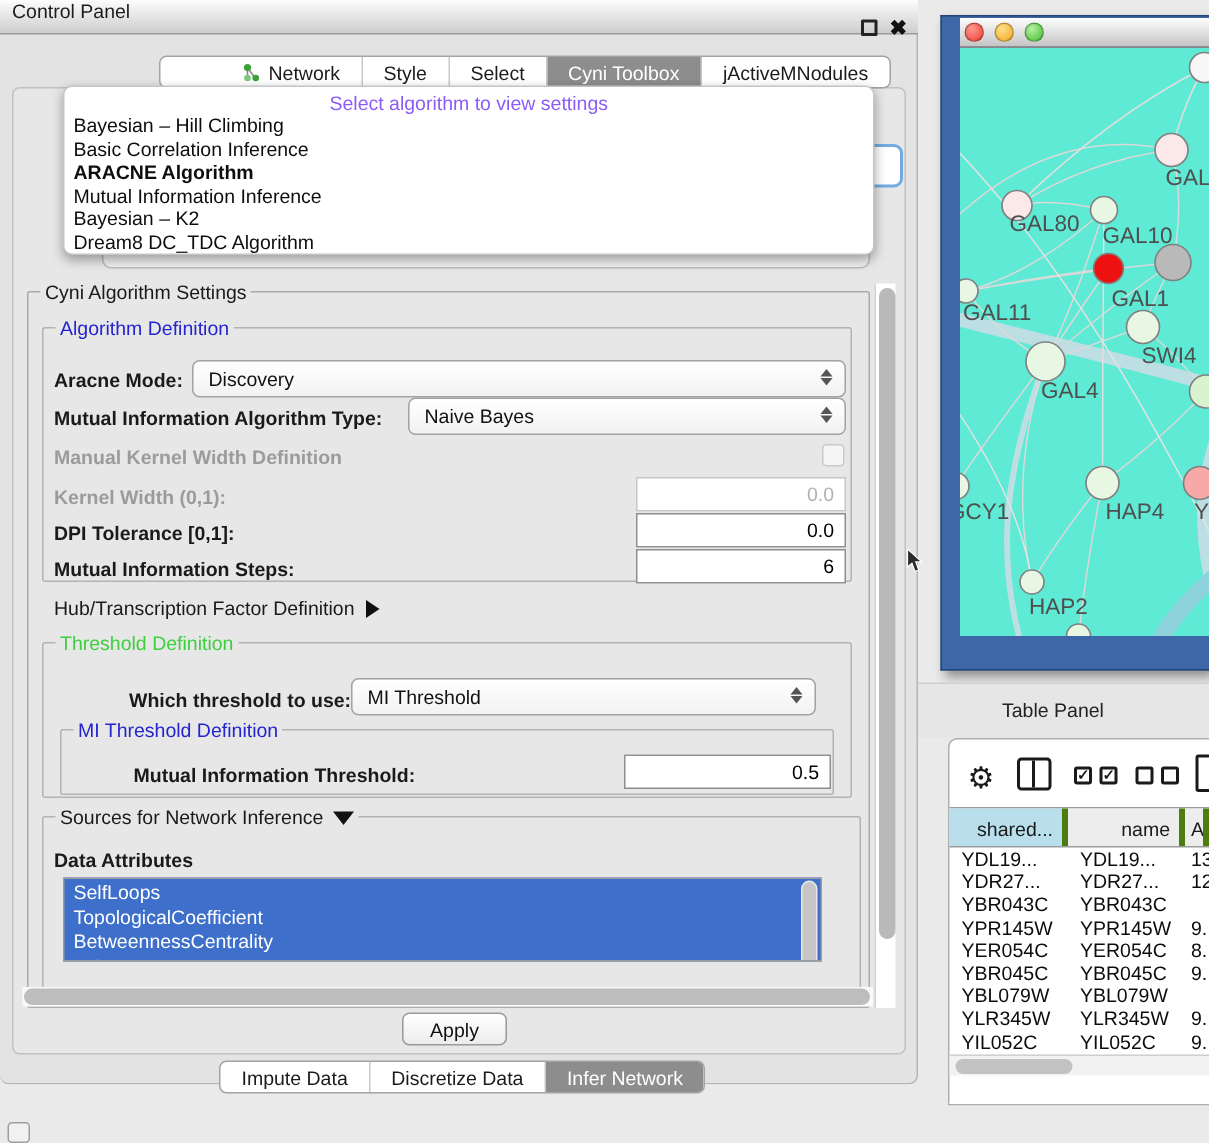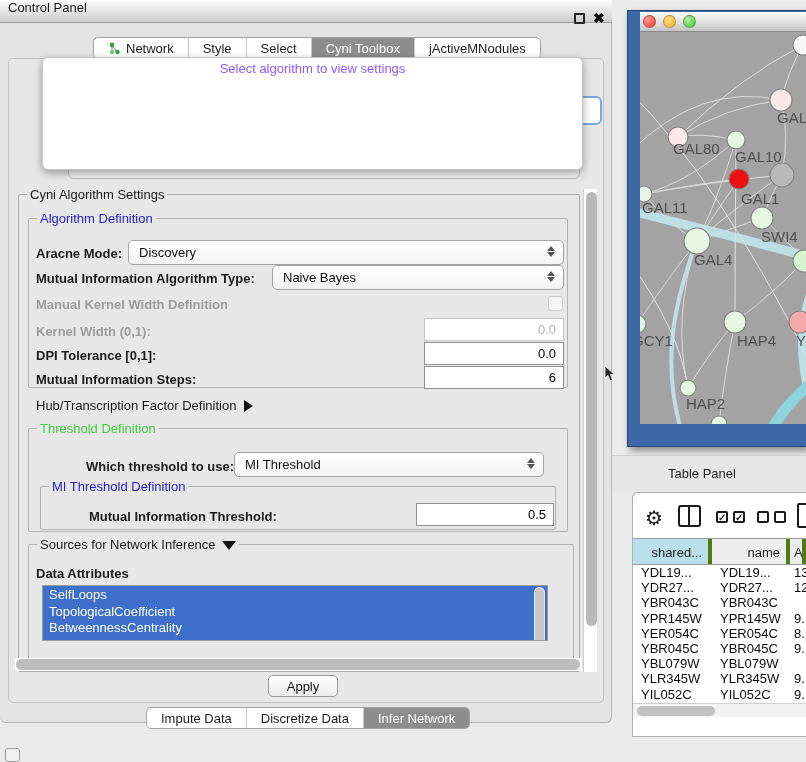--- a/index.html
+++ b/index.html
@@ -13,21 +13,21 @@
   .cp-title { left:8px; top:0; font-size:13px; color:#1c1c1c; }
   .win-float { left:574px; top:13px; width:11px; height:11px; border:2px solid #222; border-radius:1px; }
   .win-close { left:593px; top:10px; font-size:14px; color:#111; font-weight:bold; }
 
   
   .seg { display:flex; background:#fff; border:1px solid #a3a3a3; border-radius:5px; overflow:hidden; height:22px; align-items:stretch; }
   .seg-item { display:flex; align-items:center; gap:5px; padding:0 14px; font-size:13px; color:#1b1b1b; border-right:1px solid #c9c9c9; white-space:nowrap; }
   .seg-item:last-child { border-right:none; }
   .seg-item.sel { background:#8d8d8d; color:#fff; }
 
-  .tabs-top { left:93px; top:37px; }
+  .tabs-top { left:106px; top:37px;padding-left:40px; }
   .tabs-bottom { left:146px; top:707px; }
 
   
   .content-panel { left:8px; top:58px; width:596px; height:645px; background:#e7e7e7; border:1px solid #c2c2c2; border-radius:5px; }
 
   
   .focus-combo { left:556px; top:96px; width:46px; height:29px; border:2px solid #74a9e2; border-radius:6px; background:#fff; }
   .hidden-combo { left:68px; top:146px; width:512px; height:33px; border:1px solid #bdbdbd; border-radius:6px; background:#f2f2f2; }
 
   
@@ -74,21 +74,21 @@
 
   .grip { left:5px; top:748px; width:15px; height:14px; border:1px solid #9e9e9e; border-radius:3px; background:#f1f1f1; }
 
   
   .net-win { left:627px; top:10px; width:179px; height:437px; background:#3d67a6; border:1px solid #24456f; border-right:none; box-shadow:3px 4px 7px rgba(0,0,0,.4); }
   .net-titlebar { left:640px; top:12px; width:166px; height:20px; background:linear-gradient(#fdfdfd,#c4c4c4); border-bottom:1px solid #888; }
   .mac { border-radius:50%; width:13px; height:13px; border:1px solid rgba(0,0,0,.25); }
   .mac.red    { left:643px; top:15px; background:radial-gradient(circle at 35% 30%, #ff9a90, #ee3b30); }
   .mac.yellow { left:663px; top:15px; background:radial-gradient(circle at 35% 30%, #ffe08a, #f5a623); }
   .mac.green  { left:683px; top:15px; background:radial-gradient(circle at 35% 30%, #b8f0a0, #3fbf2f); }
-  .net-canvas { left:640px; top:32px; width:166px; height:392px; background:#a3a3a3; overflow:hidden; }
+  .net-canvas { left:640px; top:32px; width:166px; height:392px; background:#5eead4; overflow:hidden; }
 
   
   .tp-header { left:612px; top:455px; width:194px; height:37px; background:#e6e6e6; border-top:1px solid #cfcfcf; }
   .tp-title { left:652px; top:466px; font-size:13px; color:#222;margin-left:16px; }
   .tp-win { left:632px; top:492px; width:174px; height:245px; background:#fff; border:1px solid #aeaeae; border-right:none; border-radius:6px 0 0 0; }
   .tb-icon { color:#1a1a1a; }
   .gear { left:645px; top:506px; font-size:20px; }
   .cols-icon { left:678px; top:505px; width:23px; height:22px; border:2px solid #1a1a1a; border-radius:3px; }
   .cols-icon:before { content:""; position:absolute; left:8px; top:0; width:2px; height:18px; background:#1a1a1a; }
   .cb { position:absolute; width:12px; height:12px; border:2px solid #1a1a1a; border-radius:2px; font-size:10px; line-height:9px; text-align:center; color:#1a1a1a; font-weight:bold; }
@@ -144,20 +144,28 @@
     <div class="seg-item">
       <span>jActiveMNodules</span>
     </div>
   </div>
 
 <div class="abs focus-combo"></div>
 <div class="abs hidden-combo"></div>
 
 <div class="abs popup">
   <div class="popup-placeholder">Select algorithm to view settings</div>
+  <div>
+      <div class="dd-item">Bayesian – Hill Climbing</div>
+      <div class="dd-item">Basic Correlation Inference</div>
+      <div class="dd-item bold">ARACNE Algorithm</div>
+      <div class="dd-item">Mutual Information Inference</div>
+      <div class="dd-item">Bayesian – K2</div>
+      <div class="dd-item">Dream8 DC_TDC Algorithm</div>
+    </div>
 </div>
 
 <div class="abs group" style="left:18px; top:194px; width:562px; height:478px; border-color:#ababab;">
   <span class="legend black">Cyni Algorithm Settings</span>
 </div>
 
 <div class="abs group" style="left:28px; top:218px; width:540px; height:170px;">
   <span class="legend blue">Algorithm Definition</span>
 </div>
 

